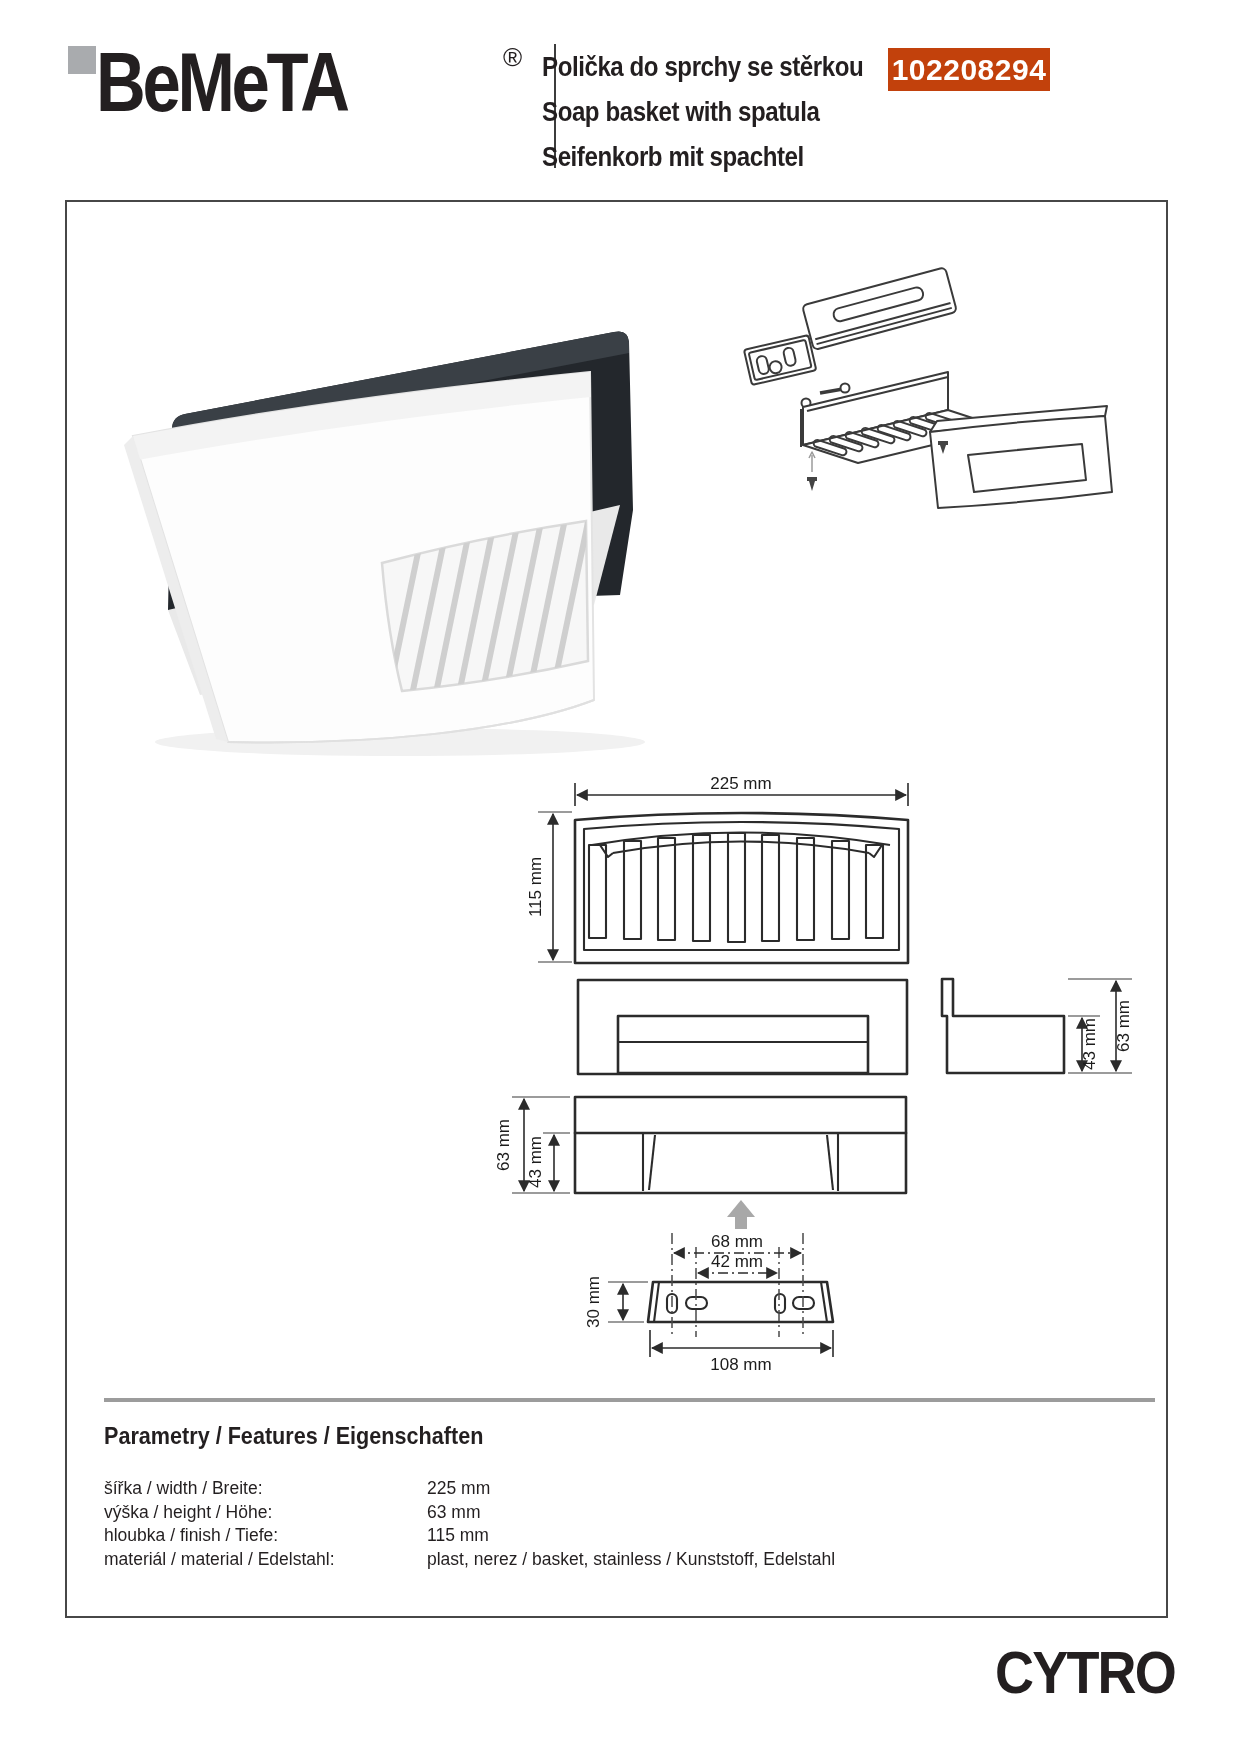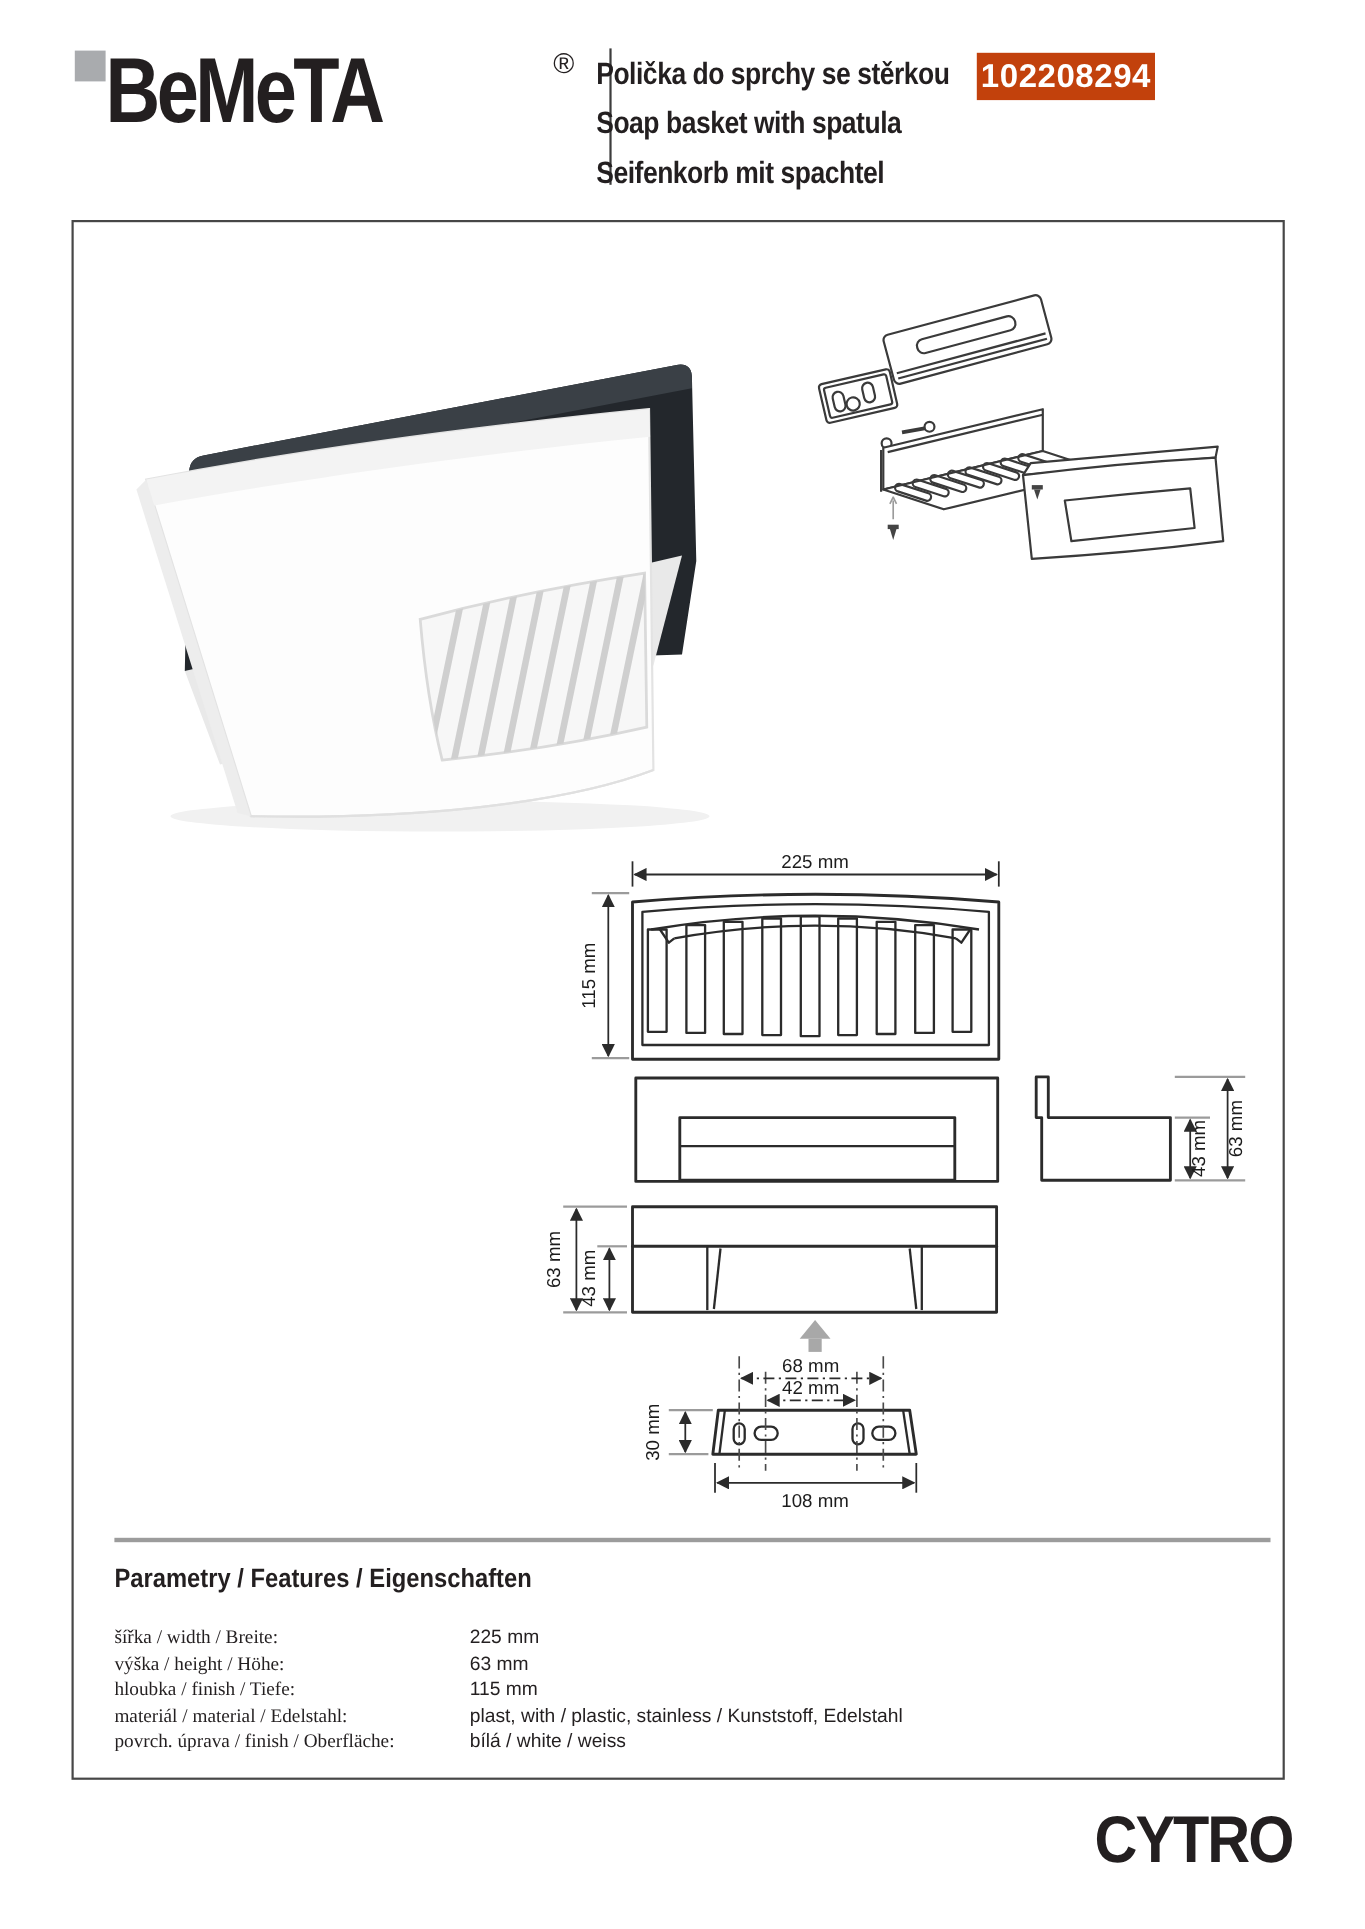--- a/index.html
+++ b/index.html
@@ -17,21 +17,21 @@
     display:flex;align-items:center;justify-content:center;font-size:30px;font-weight:bold;letter-spacing:0.5px;}
 
   
   .main-box{left:65px;top:200px;width:1099px;height:1414px;border:2px solid #474747;}
 
   
   .separator{left:104px;top:1398px;width:1051px;height:4px;background:#9c9c9c;}
   .params-heading{left:104px;top:1422px;font-size:24px;font-weight:bold;white-space:nowrap;transform:scaleX(0.9);transform-origin:left top;}
   .params{left:104px;top:1477px;font-size:17.5px;line-height:23.6px;}
   .param-row{display:flex;}
-  .param-label{width:323px;font-family:Liberation Serif, serif;}
+  .param-label{width:323px;}
   .param-value{white-space:nowrap;}
 
   .series{right:66px;top:1638px;font-size:60px;font-weight:bold;letter-spacing:-2px;transform:scaleX(0.9);transform-origin:right top;white-space:nowrap;}
 
   svg{display:block;}
   svg text{font-family:"Liberation Sans",sans-serif;font-size:17px;fill:#1c1c1c;}
   .ln{stroke:#2b2b2b;stroke-width:2.6;fill:none;stroke-linejoin:round;stroke-linecap:round;}
   .ln2{stroke:#2b2b2b;stroke-width:2.1;fill:none;stroke-linejoin:round;}
   .dim{stroke:#2b2b2b;stroke-width:1.6;fill:none;}
   .ext{stroke:#9b9b9b;stroke-width:2;fill:none;}
@@ -298,21 +298,17 @@
   <div class="param-row">
     <div class="param-label">výška / height / Höhe:</div>
     <div class="param-value">63 mm</div>
   </div>
   <div class="param-row">
     <div class="param-label">hloubka / finish / Tiefe:</div>
     <div class="param-value">115 mm</div>
   </div>
   <div class="param-row">
     <div class="param-label">materiál / material / Edelstahl:</div>
-    <div class="param-value">plast, with / plastic, stainless / Kunststoff, Edelstahl</div>
-  </div>
-  <div class="param-row">
-    <div class="param-label">povrch. úprava / finish / Oberfläche:</div>
-    <div class="param-value">bílá / white / weiss</div>
+    <div class="param-value">plast, nerez / basket, stainless / Kunststoff, Edelstahl</div>
   </div>
 </div>
 
 <div class="abs series">CYTRO</div>
 
 </body></html>

